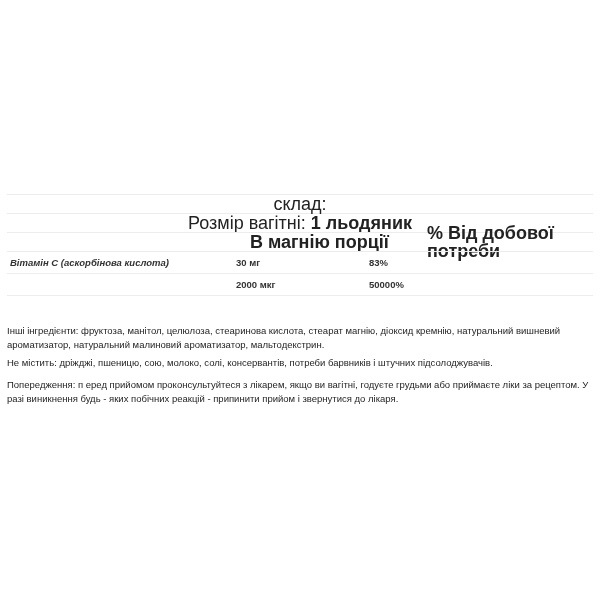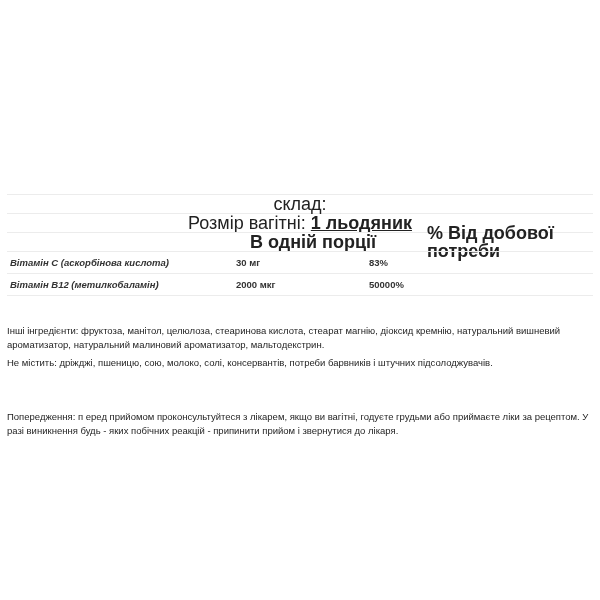--- a/index.html
+++ b/index.html
@@ -24,21 +24,21 @@
     .hrow {
       height: 18px;
       border-top: 1px solid #ececec;
       display: flex;
       align-items: center;
       font-size: 18px;
       color: #222;
       line-height: 18px;
     }
     .hrow.center { justify-content: center; }
-    .hrow b { font-weight: bold; text-decoration: underline; }
+    .hrow b { font-weight: bold; }
     .hrow.cols { position: relative; }
     .col-serving-h {
       position: absolute;
       left: 243px;
       font-weight: bold;
     }
     .col-dv-h {
       position: absolute;
       left: 420px;
       font-weight: bold;
@@ -60,45 +60,44 @@
       position: absolute;
       left: 7px;
       width: 586px;
       font-size: 9.5px;
       font-weight: normal;
       color: #1e1e1e;
       line-height: 14px;
     }
     .p-other { top: 324px; }
     .p-free { top: 356px; }
-    .p-warn { top: 378px; margin-top: 32px; }
+    .p-warn { top: 378px; }
   </style>
 </head>
 <body>
 
 <div class="panel">
   <div class="hrow center">
     <span>склад:</span>
   </div>
   <div class="hrow center">
     <span style="white-space:pre">Розмір вагітні: </span>
     <b>1 льодяник</b>
   </div>
   <div class="hrow cols">
-    <span class="col-serving-h">В одній порції</span>
+    <span class="col-serving-h">В магнію порції</span>
     <span class="col-dv-h">% Від добової потреби</span>
   </div>
 
   <div class="trow">
     <span class="cell-name">Вітамін С (аскорбінова кислота)</span>
     <span class="cell-amt">30 мг</span>
     <span class="cell-dv">83%</span>
   </div>
   <div class="trow last">
-    <span class="cell-name">Вітамін В12 (метилкобаламін)</span>
     <span class="cell-amt">2000 мкг</span>
     <span class="cell-dv">50000%</span>
   </div>
 </div>
 
 <div class="para p-other">Інші інгредієнти: фруктоза, манітол, целюлоза, стеаринова кислота, стеарат магнію, діоксид кремнію, натуральний вишневий ароматизатор, натуральний малиновий ароматизатор, мальтодекстрин.</div>
 <div class="para p-free">Не містить: дріжджі, пшеницю, сою, молоко, солі, консервантів, потреби барвників і штучних підсолоджувачів.</div>
 <div class="para p-warn">Попередження: п еред прийомом проконсультуйтеся з лікарем, якщо ви вагітні, годуєте грудьми або приймаєте ліки за рецептом. У разі виникнення будь - яких побічних реакцій - припинити прийом і звернутися до лікаря.</div>
 
 </body></html>

